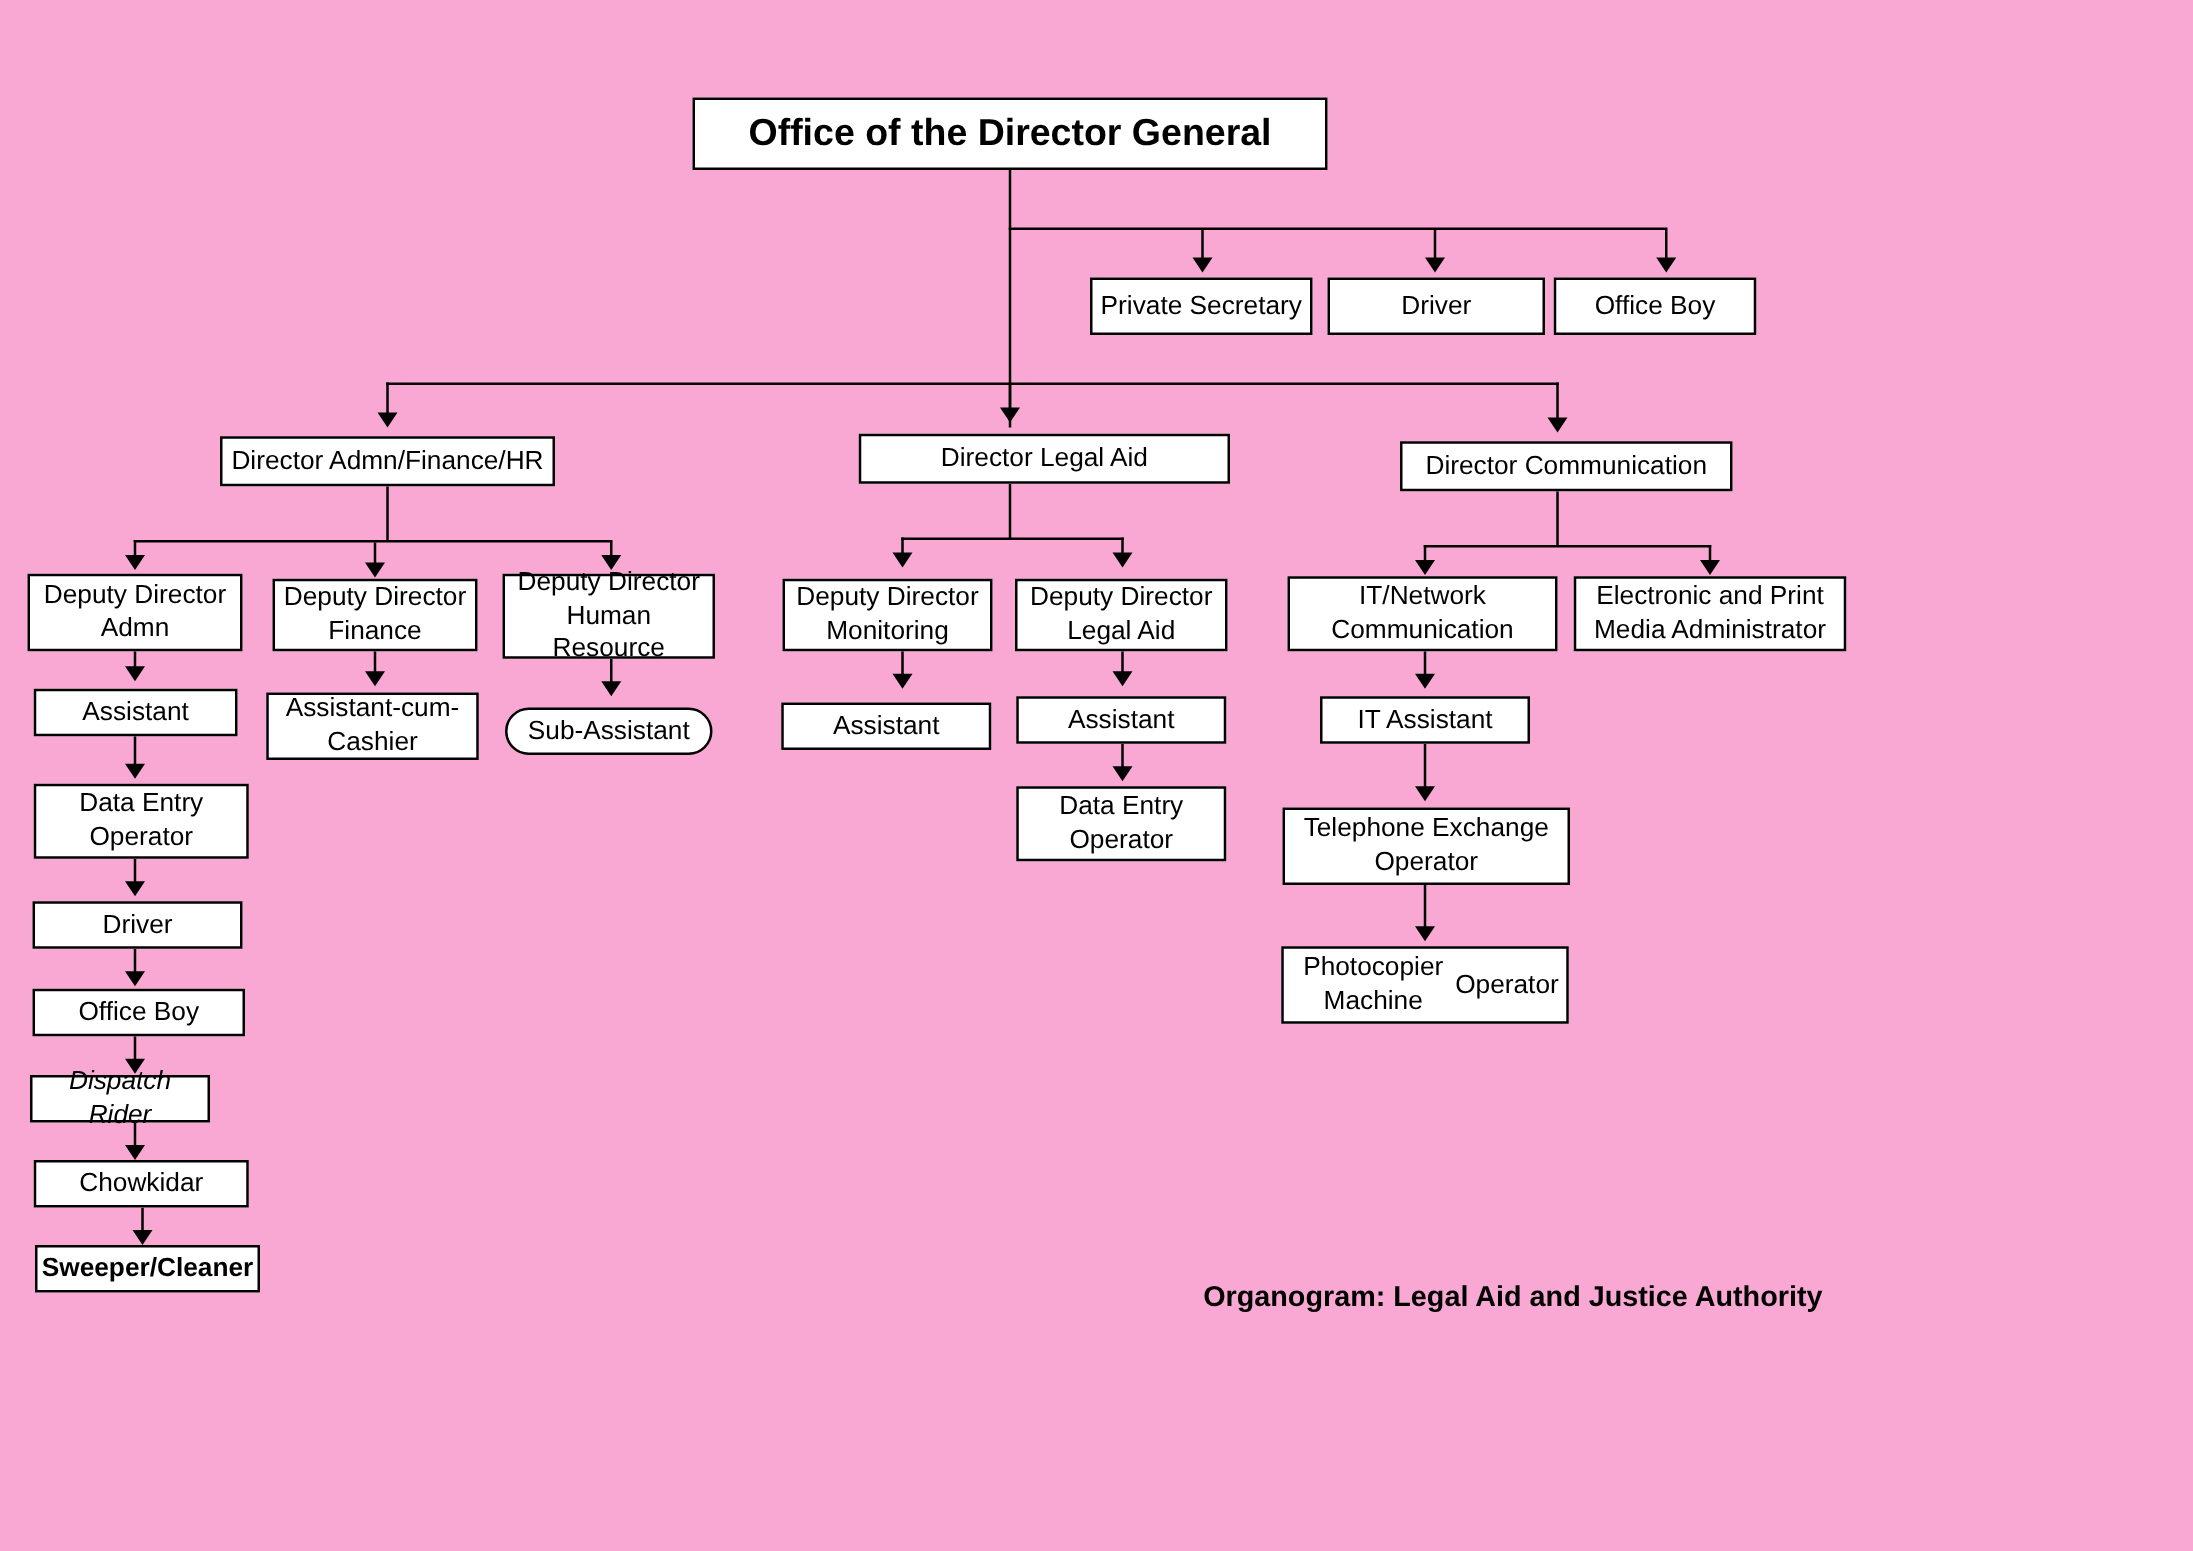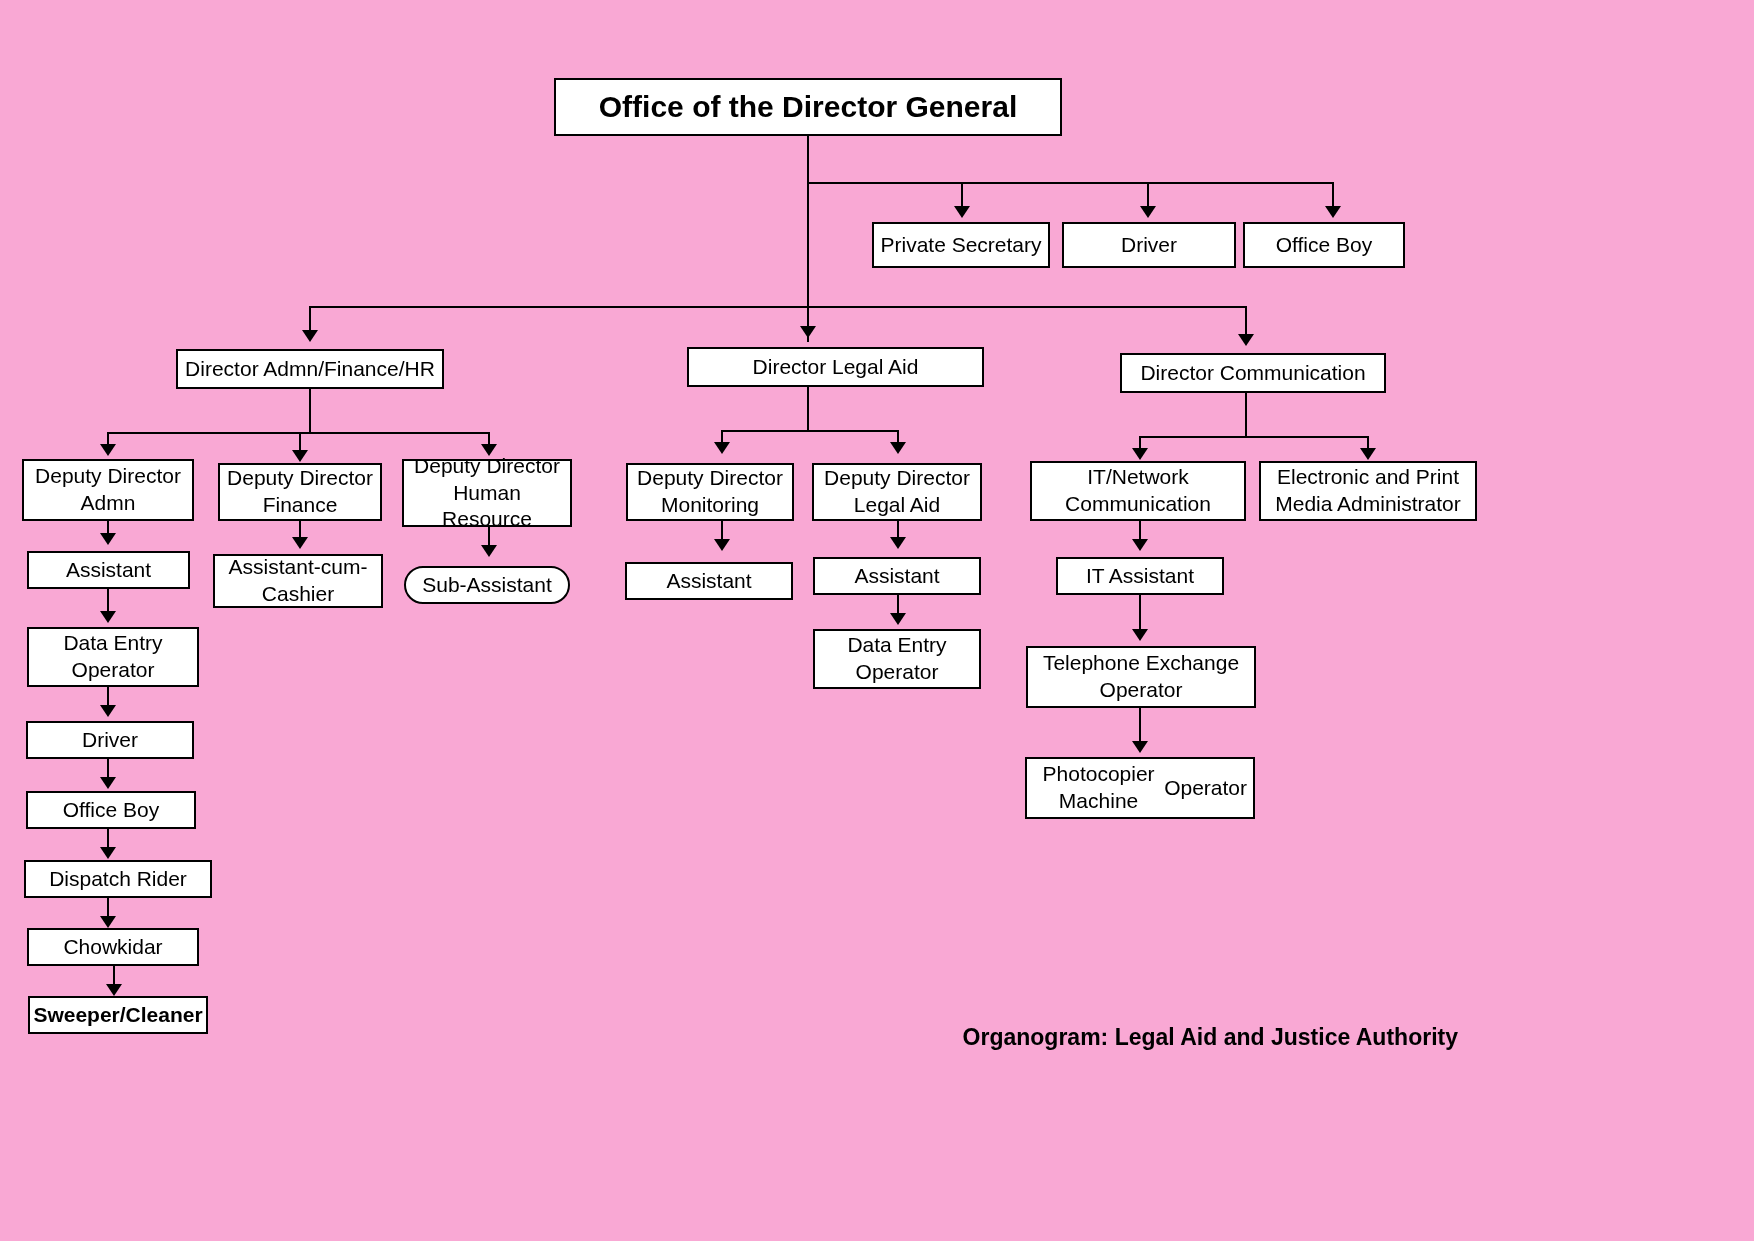--- a/index.html
+++ b/index.html
@@ -173,21 +173,21 @@
   </div>
 
   <div class="line vline" style="left:107px; top:759px; width:2px; height:22px;"></div>
   <div class="arrow" style="left:100px; top:777px;"></div>
   <div class="node" style="left:26px; top:791px; width:170px; height:38px;">
     <span>Office Boy</span>
   </div>
 
   <div class="line vline" style="left:107px; top:829px; width:2px; height:22px;"></div>
   <div class="arrow" style="left:100px; top:847px;"></div>
-  <div class="node" style="left:24px; top:860px; width:188px; height:38px;">
+  <div class="node" style="left:24px; top:860px; width:144px; height:38px;font-style:italic;">
     <span>Dispatch Rider</span>
   </div>
 
   <div class="line vline" style="left:107px; top:898px; width:2px; height:22px;"></div>
   <div class="arrow" style="left:100px; top:916px;"></div>
   <div class="node" style="left:27px; top:928px; width:172px; height:38px;">
     <span>Chowkidar</span>
   </div>
 
   <div class="line vline" style="left:113px; top:966px; width:2px; height:22px;"></div>

